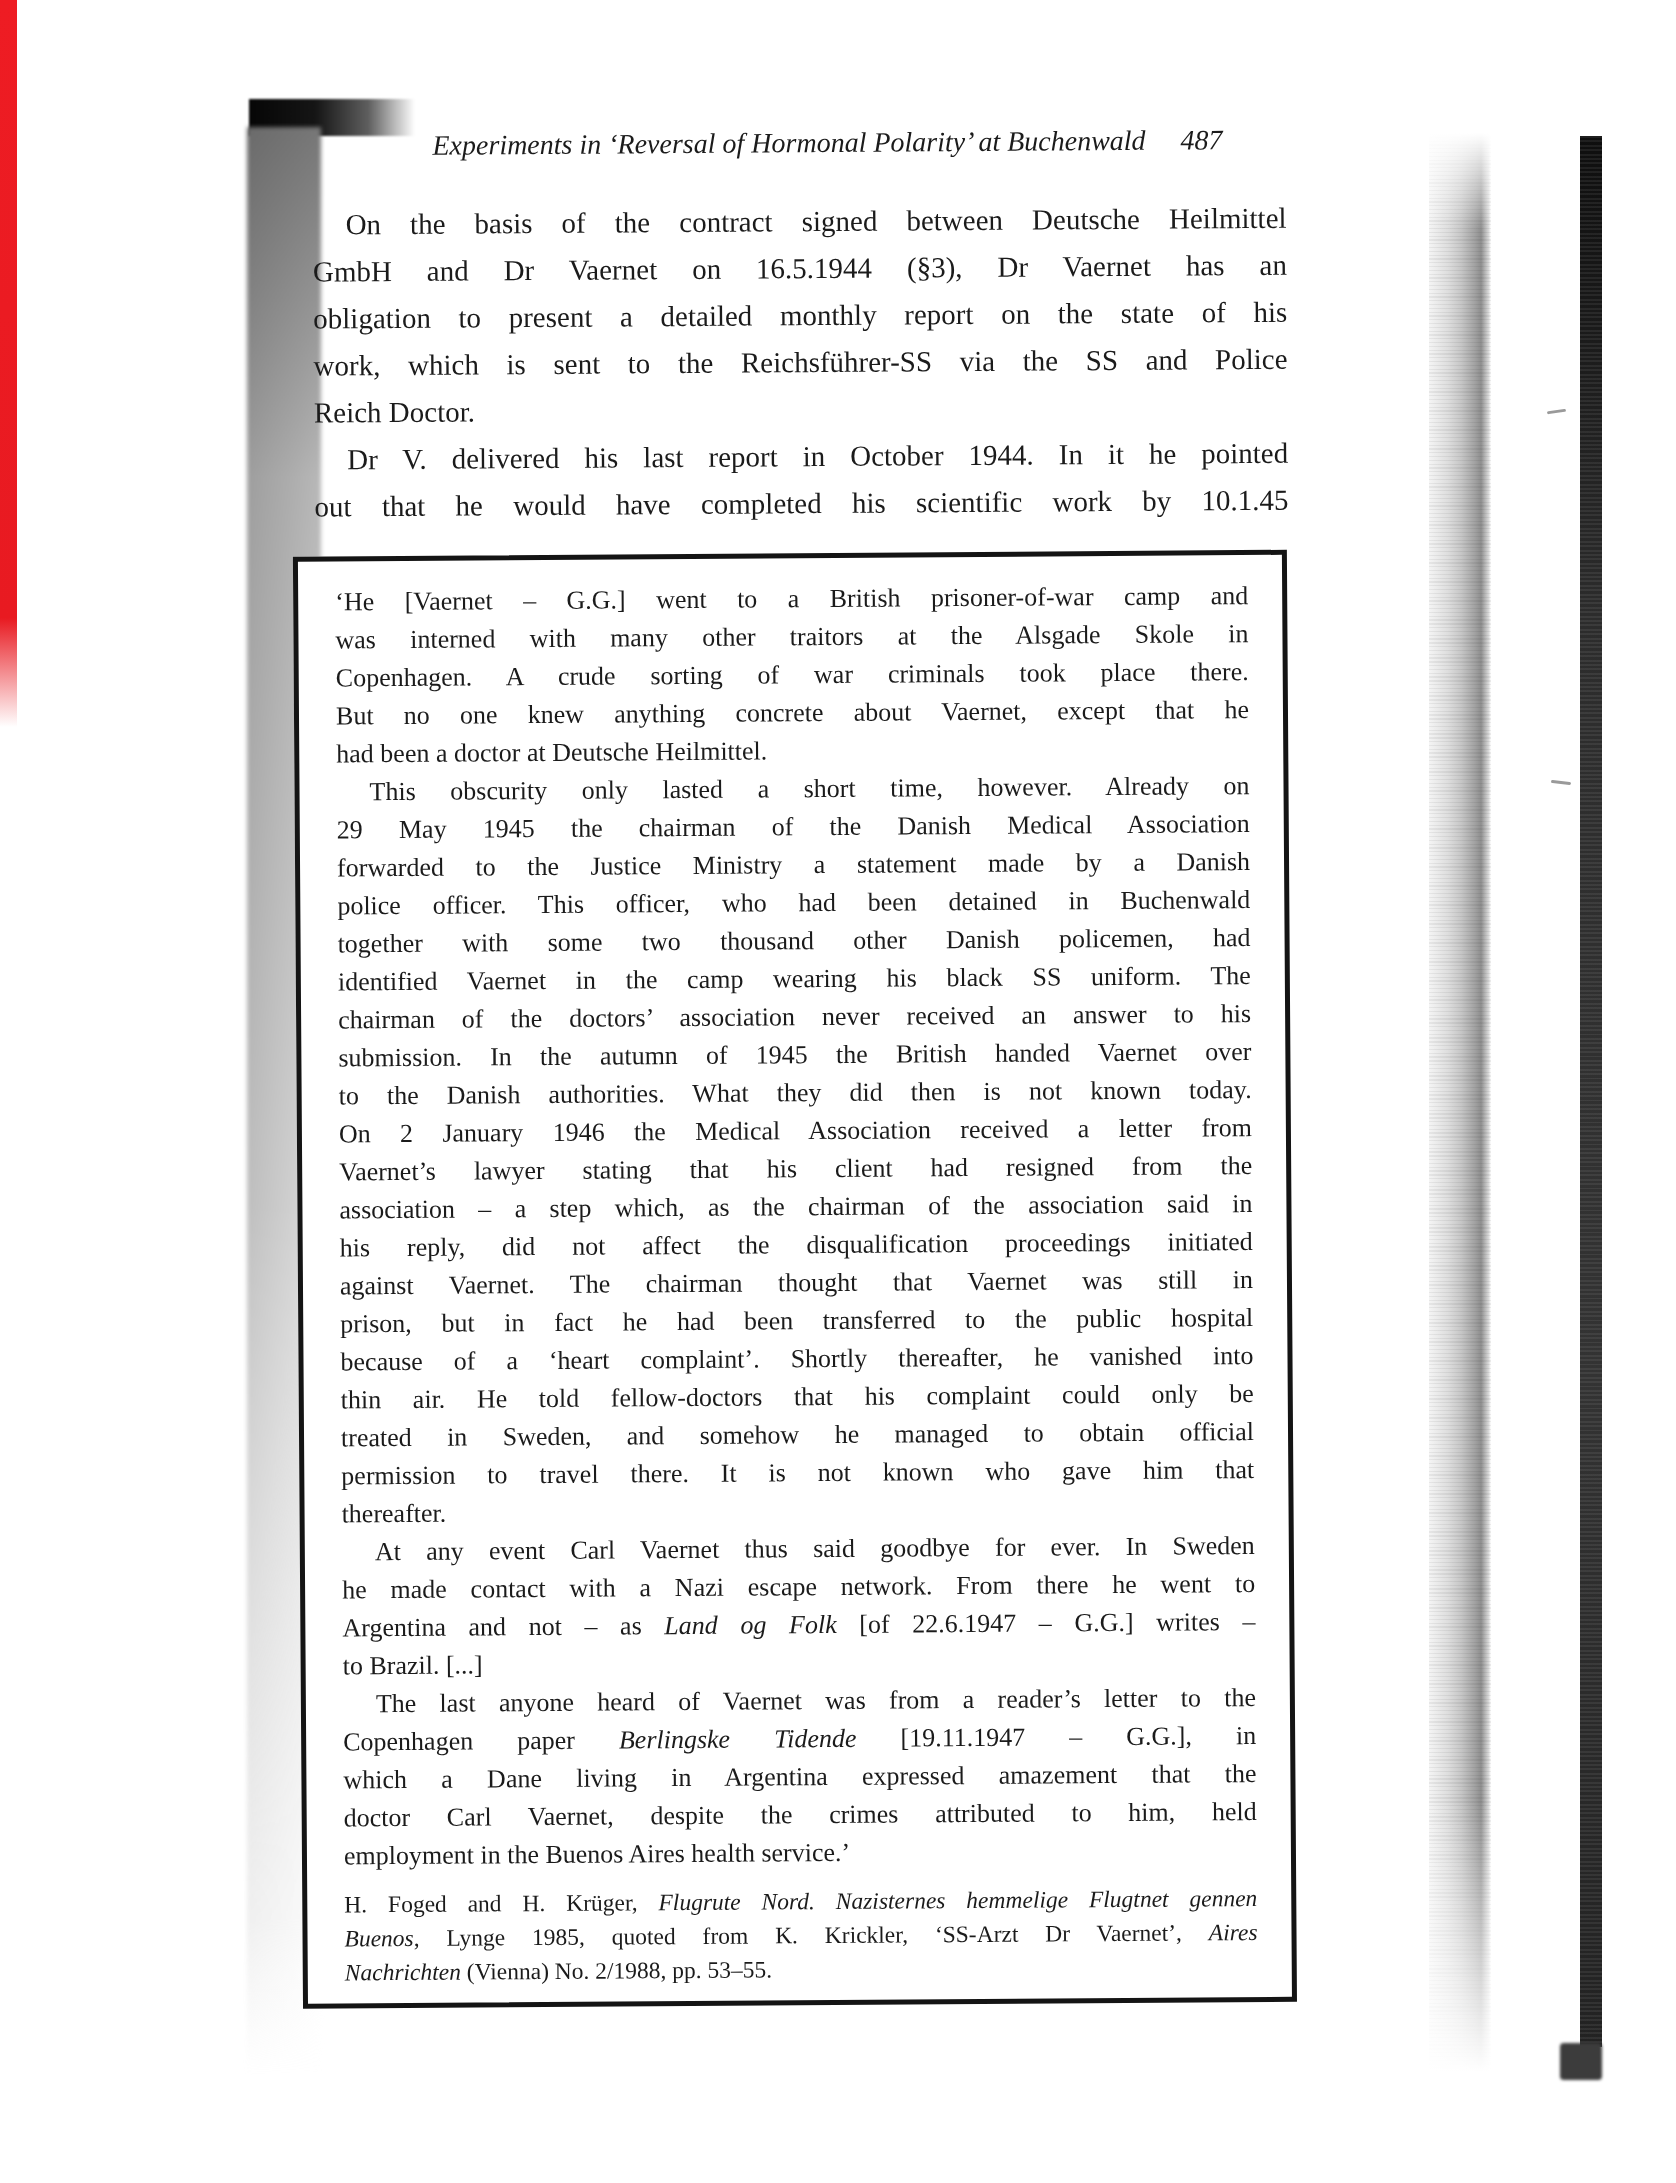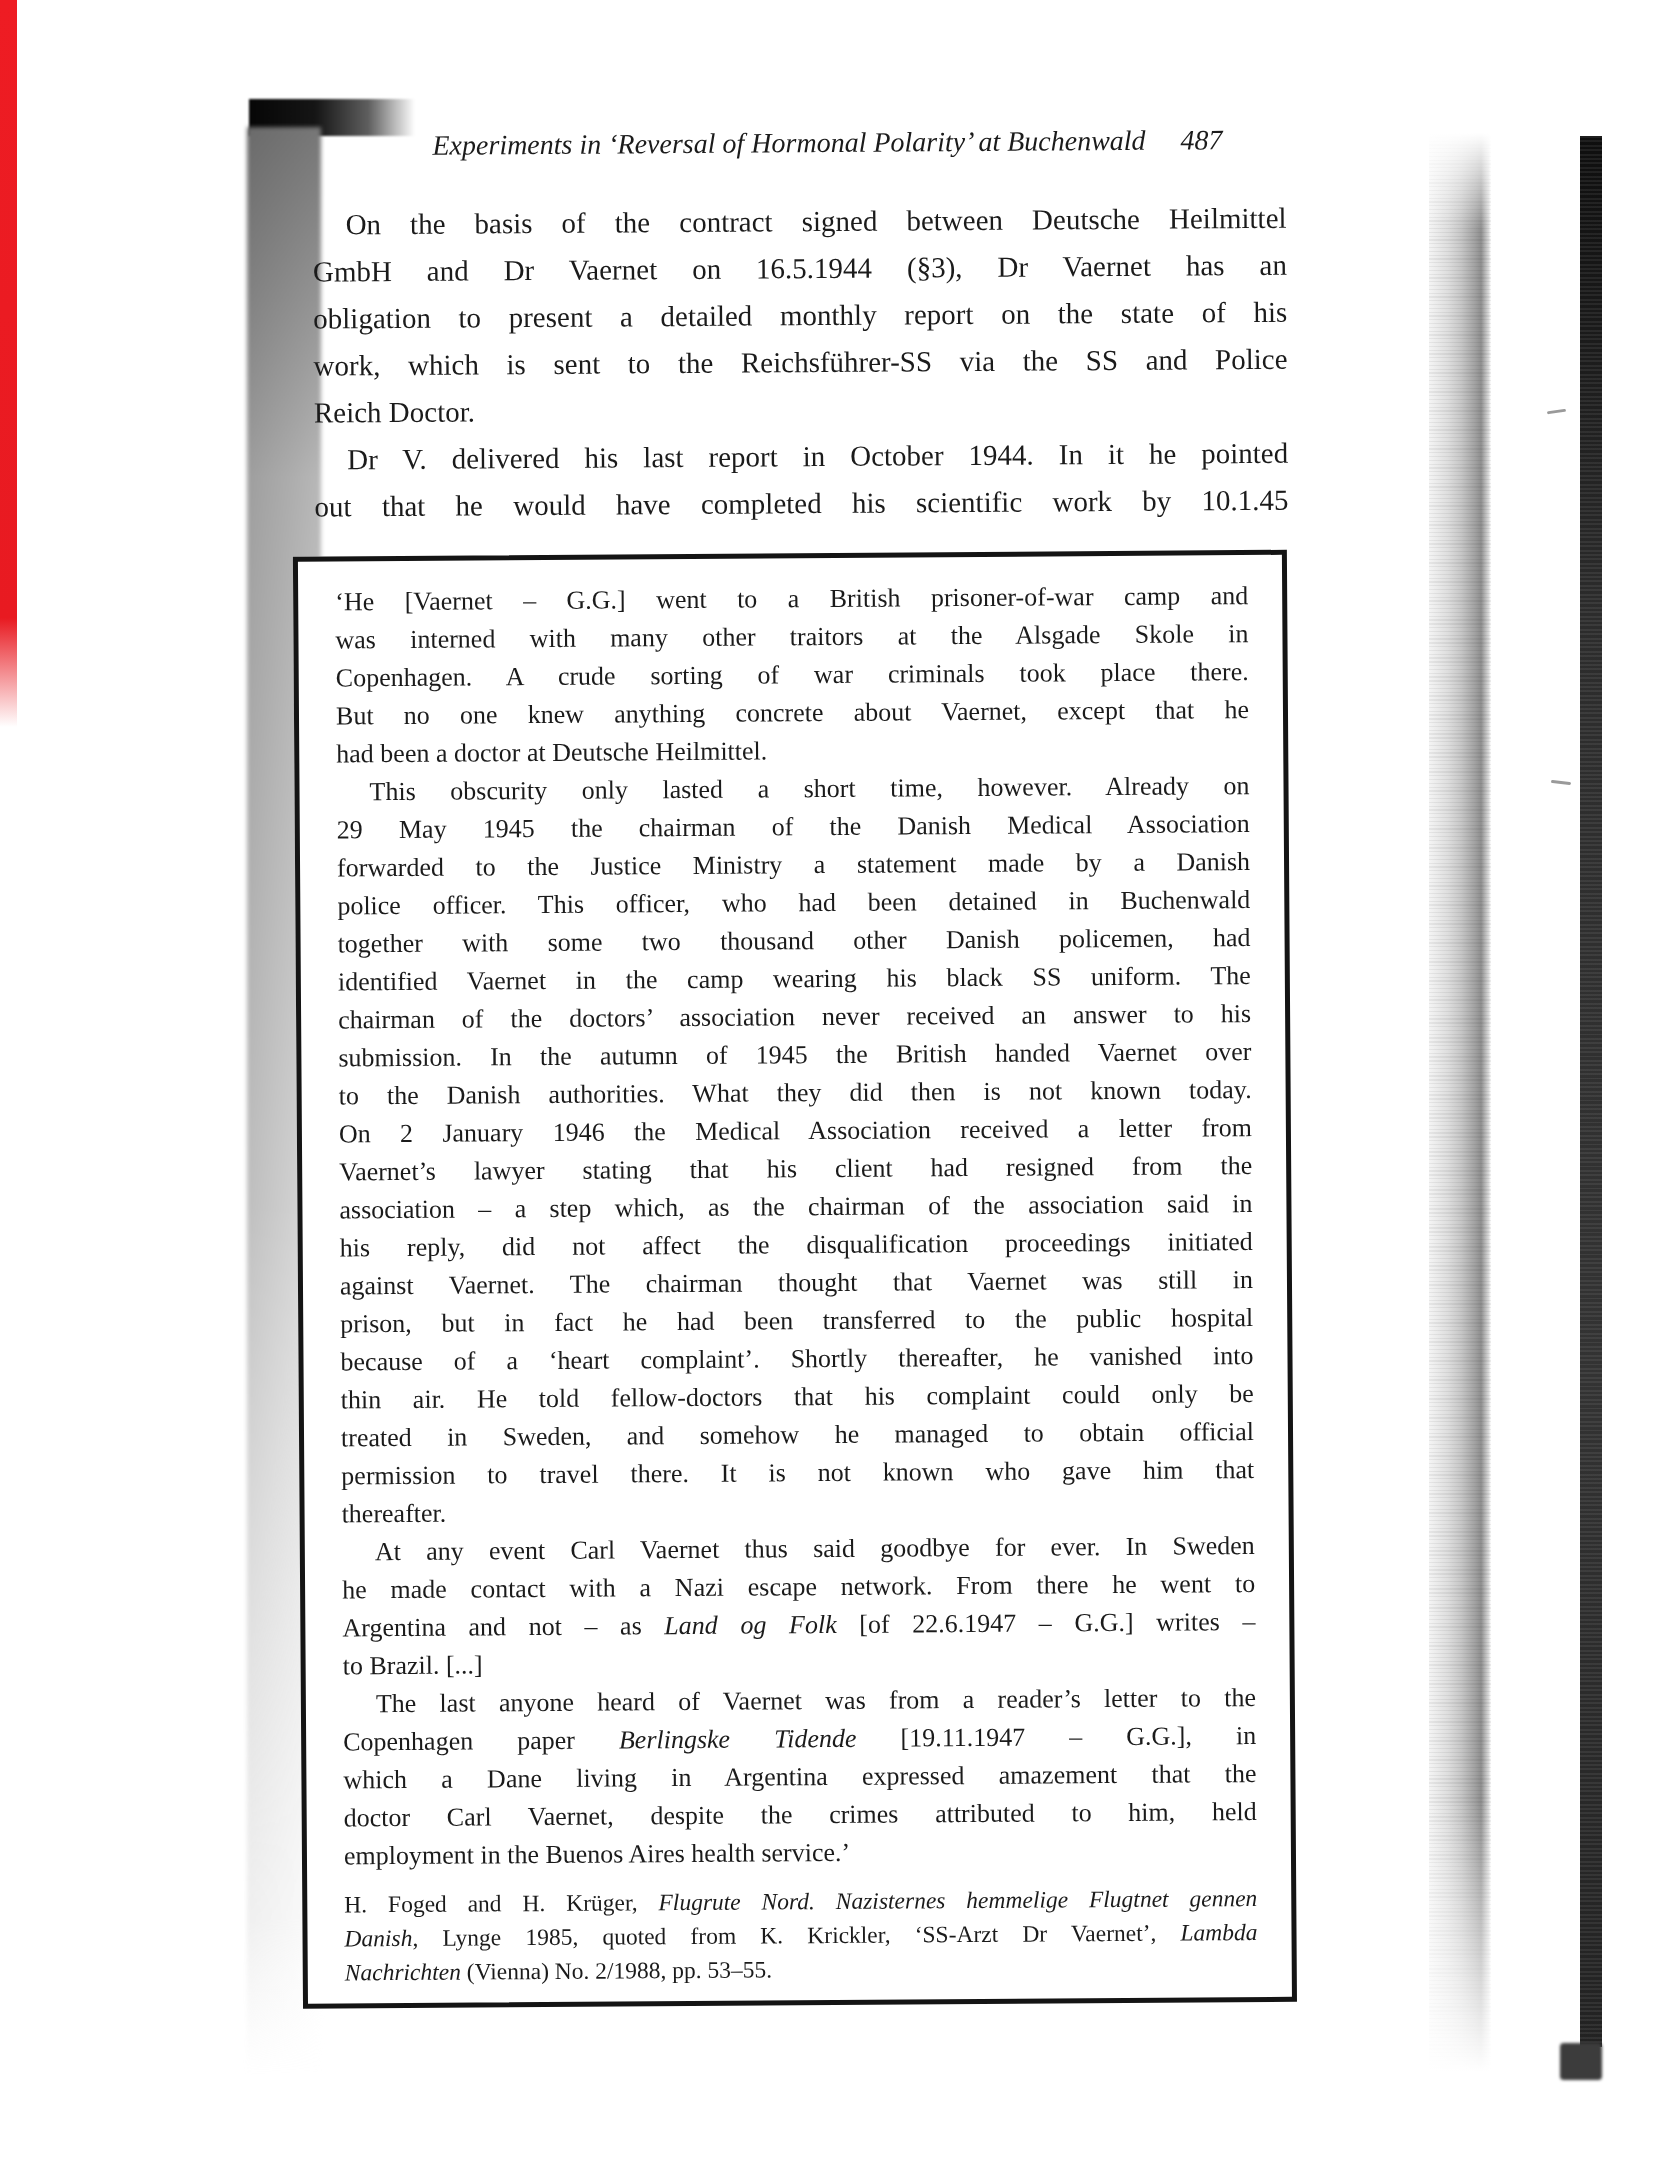--- a/index.html
+++ b/index.html
@@ -144,19 +144,19 @@
         <div class="line"><span>Argentina and not – as </span><span class="it">Land og Folk</span><span> [of 22.6.1947 – G.G.] writes –</span></div>
         <div class="line nj"><span>to Brazil. [...]</span></div>
         <div class="line ind"><span>The last anyone heard of Vaernet was from a reader’s letter to the</span></div>
         <div class="line"><span>Copenhagen paper </span><span class="it">Berlingske Tidende</span><span> [19.11.1947 – G.G.], in</span></div>
         <div class="line"><span>which a Dane living in Argentina expressed amazement that the</span></div>
         <div class="line"><span>doctor Carl Vaernet, despite the crimes attributed to him, held</span></div>
         <div class="line nj"><span>employment in the Buenos Aires health service.’</span></div>
       </div>
     <div class="footnote">
         <div class="line"><span>H. Foged and H. Krüger, </span><span class="it">Flugrute Nord. Nazisternes hemmelige Flugtnet gennen</span></div>
-        <div class="line"><span class="it">Danish</span><span>, Lynge 1985, quoted from K. Krickler, ‘SS-Arzt Dr Vaernet’, </span><span class="it">Lambda</span></div>
+        <div class="line"><span class="it">Buenos</span><span>, Lynge 1985, quoted from K. Krickler, ‘SS-Arzt Dr Vaernet’, </span><span class="it">Aires</span></div>
         <div class="line nj"><span class="it">Nachrichten</span><span> (Vienna) No. 2/1988, pp. 53–55.</span></div>
       </div>
   </div>
 
 </div>
 
 
 </body></html>

